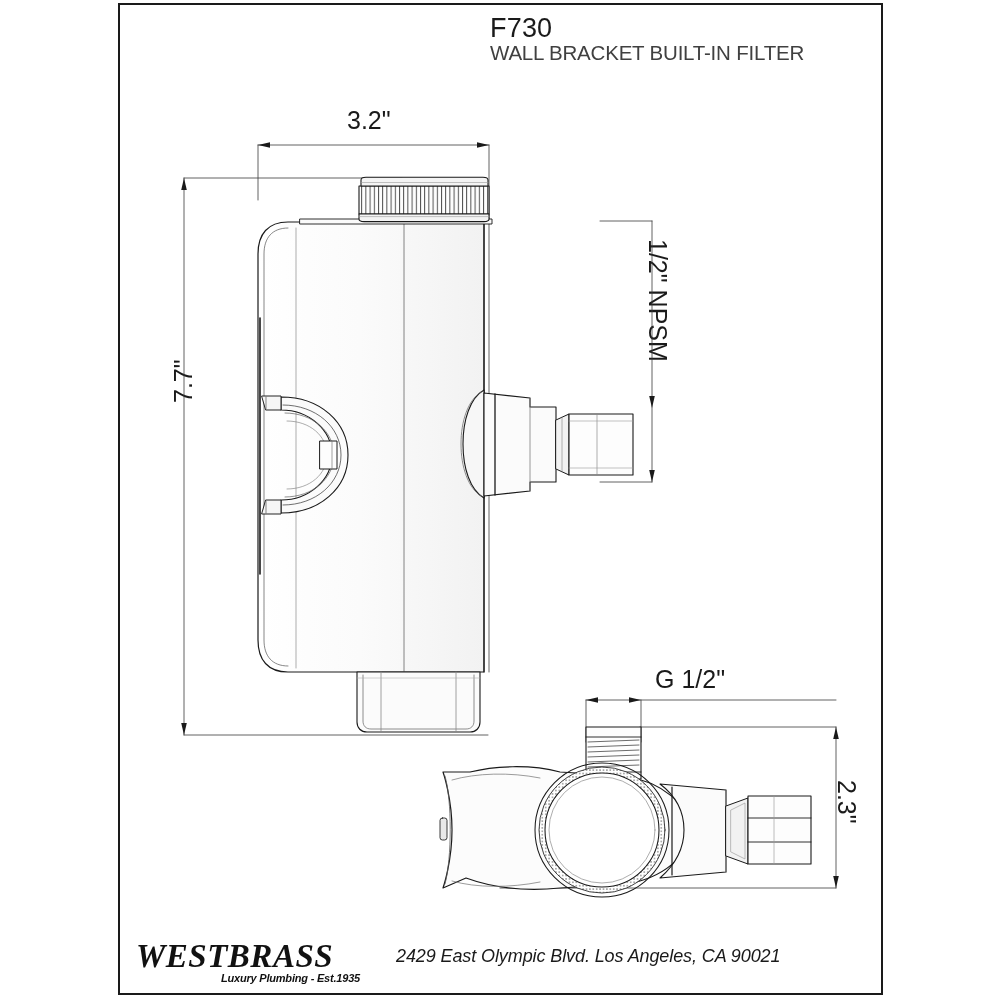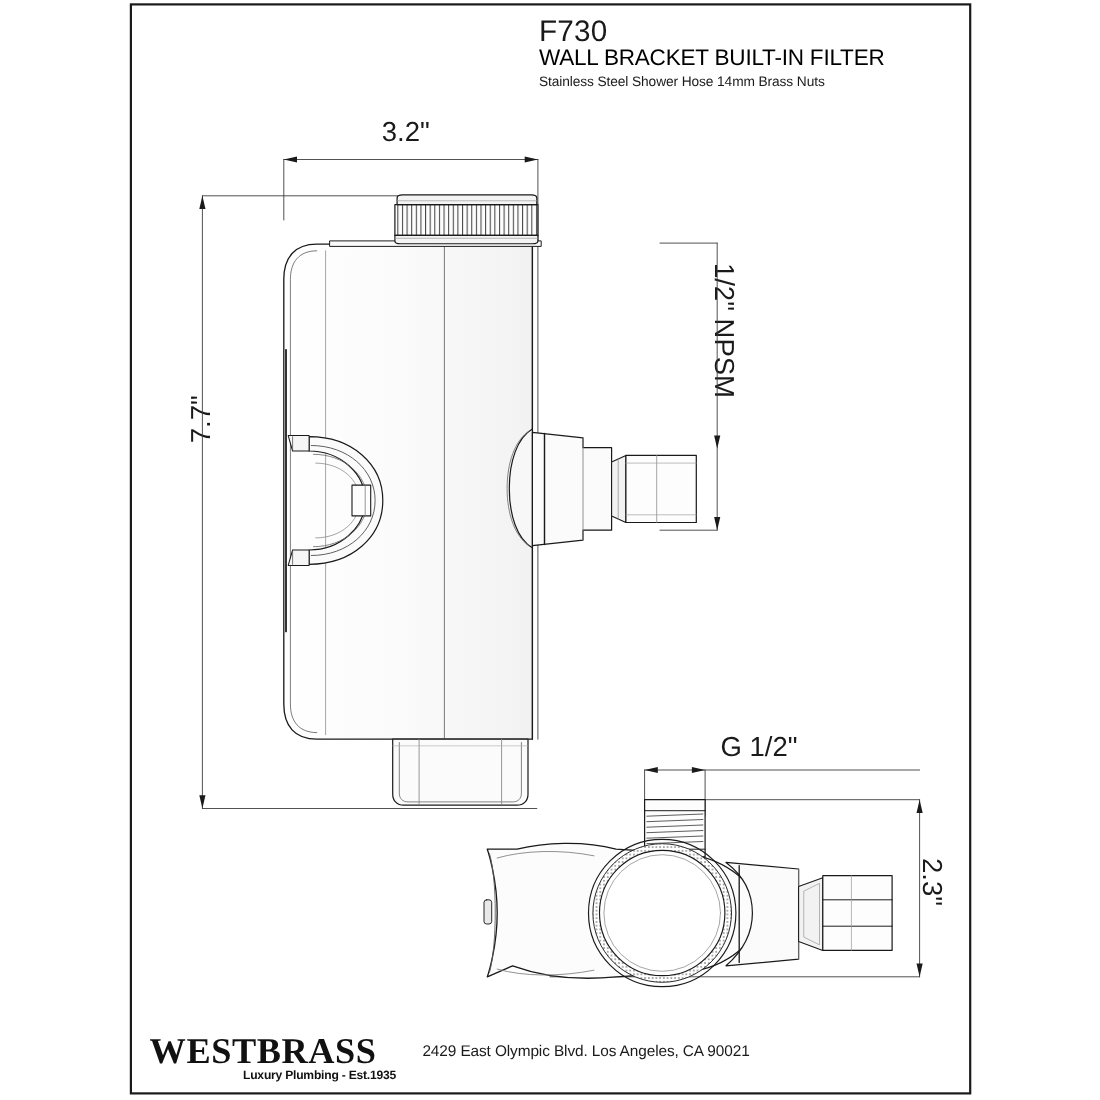--- a/index.html
+++ b/index.html
@@ -39,41 +39,42 @@
   }
   #model-number {
     font-size: 27px;
     color: #1a1a1a;
     line-height: 1.05;
     letter-spacing: 0.2px;
     font-weight: 400;
   }
   #title-line1, #title-line2 {
     font-size: 20.5px;
-    color: #000000;
+    color: #404040;
     line-height: 1.07;
     letter-spacing: -0.2px;
     font-weight: 400;
   }
   #subtitle {
     font-size: 12.5px;
     color: #1a1a1a;
     margin-top: 3px;
     letter-spacing: -0.1px;
     font-weight: 400;
   }
   
   #footer {
     position: absolute;
     left: 128px;
     top: 925px;
     width: 740px;
     height: 62px;
     display: flex;
     align-items: center;
+    font-style: italic;
   }
   #logo-block {
     width: 226px;
     position: relative;
     padding-left: 8px;
   }
   #logo-word {
     font-family: "Liberation Serif", serif;
     font-size: 33px;
     font-weight: 700;
@@ -85,22 +86,22 @@
     position: absolute;
     right: 2px;
     bottom: -11px;
     font-family: "Liberation Sans", sans-serif;
     font-size: 11px;
     font-weight: 700;
     color: #111;
     letter-spacing: -0.2px;
   }
   #address-block {
-    margin-left: 22px;
-    font-size: 14px;
+    margin-left: 34px;
+    font-size: 18px;
     color: #1a1a1a;
     line-height: 1.38;
     letter-spacing: -0.1px;
   }
   
   .dim-label {
     position: absolute;
     font-size: 25px;
     color: #1a1a1a;
     white-space: nowrap;
@@ -128,21 +129,20 @@
 </head>
 <body>
 
 <div id="page">
 
   <div id="frame"></div>
 
   <div id="title-block">
     <div id="model-number">F730</div>
     <div id="title-line1">WALL BRACKET BUILT-IN FILTER</div>
-    <div id="subtitle">Stainless Steel Shower Hose 14mm Brass Nuts</div>
   </div>
 
   <div class="dim-label" id="dim-32">3.2"</div>
   <div class="dim-label" id="dim-77">7.7"</div>
   <div class="dim-label" id="dim-npsm">1/2" NPSM</div>
   <div class="dim-label" id="dim-gh">G 1/2"</div>
   <div class="dim-label" id="dim-23">2.3"</div>
 
   <svg width="1000" height="1000" viewBox="0 0 1000 1000">
     <defs>

